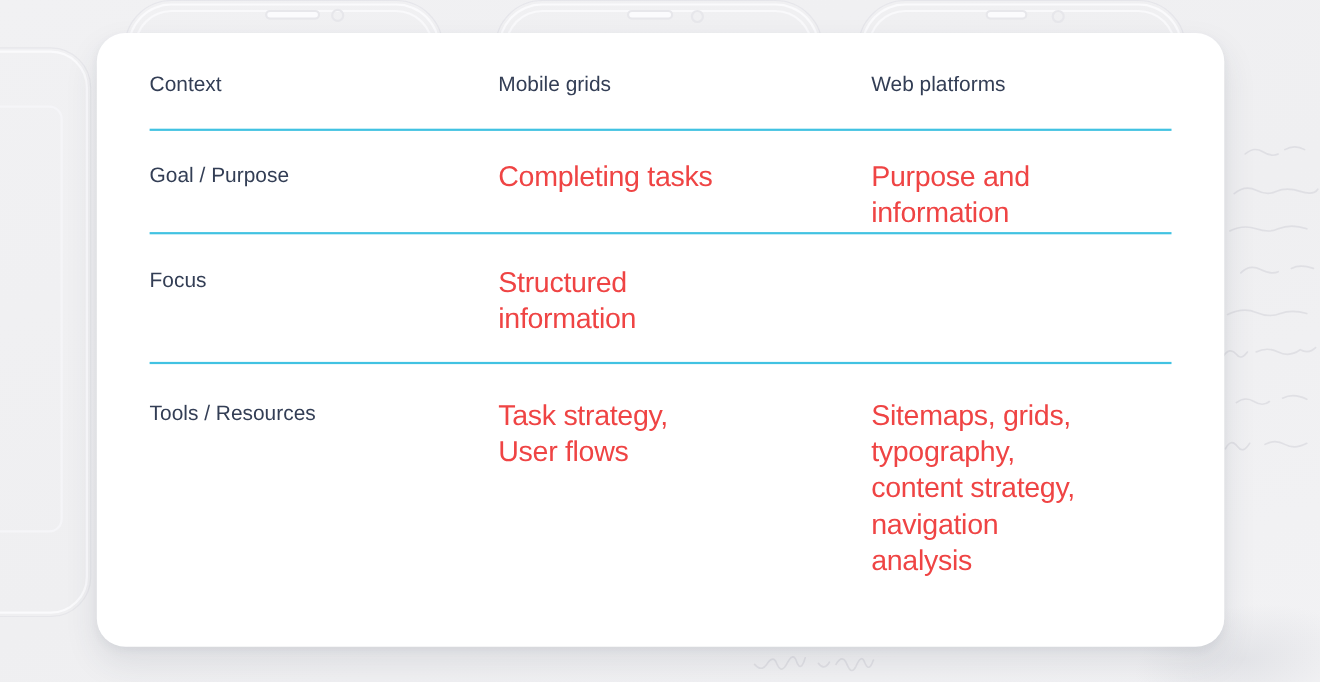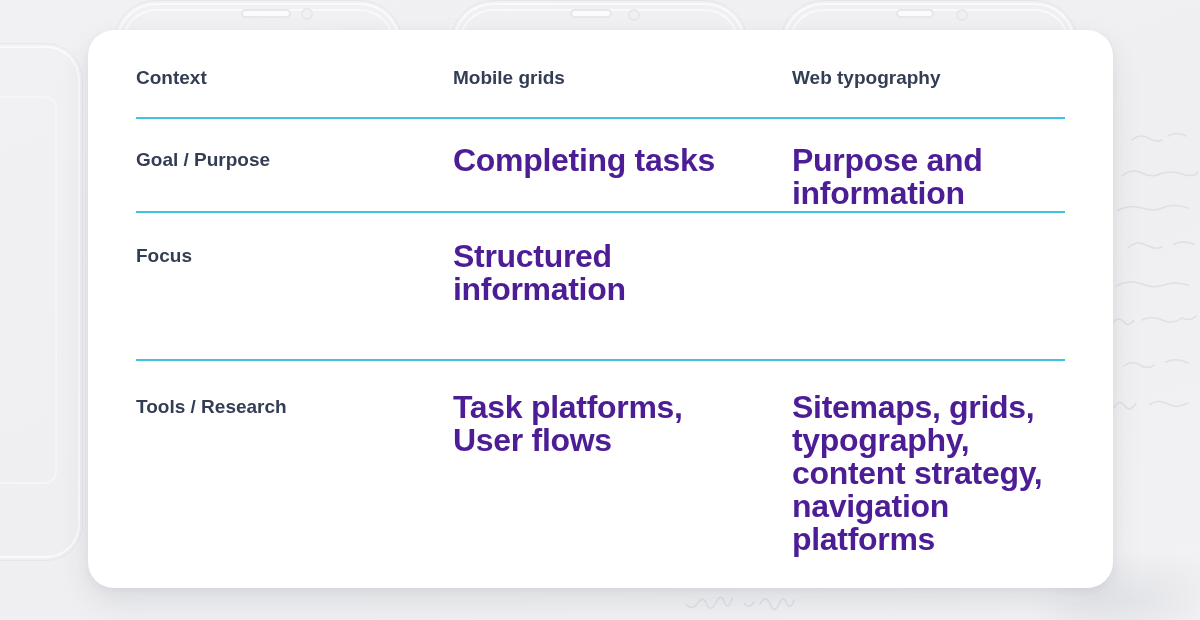--- a/index.html
+++ b/index.html
@@ -94,39 +94,38 @@
     border-radius: 26px;
     box-shadow: 0 14px 30px rgba(45,55,80,0.10), 0 3px 8px rgba(45,55,80,0.05);
     box-sizing: border-box;
     padding: 0 48px;
   }
   .t-row {
     display: grid;
     grid-template-columns: 317px 339px 1fr;
     box-sizing: border-box;
     align-items: start;
-    font-weight: bold;
   }
   .t-divider { border-bottom: 2px solid #41C2E2; }
   .t-header { padding-top: 36px; height: 89px; }
   .t-r1 { padding-top: 25px; height: 94px; }
-  .t-r2 { padding-top: 27px; height: 148px; }
+  .t-r2 { padding-top: 27px; height: 118px; }
   .t-r3 { padding-top: 30px; height: 228px; }
 
   .h-label, .r-label {
     font-size: 19px;
     line-height: 23px;
     color: #333E55;
   }
   .r-label { margin-top: 4px; }
   .cell-value {
-    font-size: 32px;
+    font-size: 26px;
     line-height: 33px;
     letter-spacing: -0.3px;
-    color: #4c1d95;
+    color: #ef4444;
     white-space: pre-line;
   }
 </style>
 </head>
 <body>
 
 <div class="stage">
 
   <div class="phone-top" style="left:116px; width:284px;"></div>
   <div class="phone-top" style="left:453px; width:292px;"></div>
@@ -158,41 +157,41 @@
     <path d="M70,20 q4,-14 8,-3 q3,9 9,-3 q5,-9 9,1 q3,8 9,-1 q5,-7 11,0"></path>
   </svg>
 
   <div class="corner-smudge"></div>
 
   <div class="card">
 
     <div class="t-row t-header t-divider">
       <div class="h-label">Context</div>
       <div class="h-label">Mobile grids</div>
-      <div class="h-label">Web typography</div>
+      <div class="h-label">Web platforms</div>
     </div>
 
     <div class="t-row t-r1 t-divider">
       <div class="r-label">Goal / Purpose</div>
       <div class="cell-value">Completing tasks</div>
       <div class="cell-value">Purpose and
 information</div>
     </div>
 
     <div class="t-row t-r2 t-divider">
       <div class="r-label">Focus</div>
       <div class="cell-value">Structured
 information</div>
     </div>
 
     <div class="t-row t-r3">
-      <div class="r-label">Tools / Research</div>
-      <div class="cell-value">Task platforms,
+      <div class="r-label">Tools / Resources</div>
+      <div class="cell-value">Task strategy,
 User flows</div>
       <div class="cell-value">Sitemaps, grids,
 typography,
 content strategy,
 navigation
-platforms</div>
+analysis</div>
     </div>
 
   </div>
 </div>
 
 </body></html>

